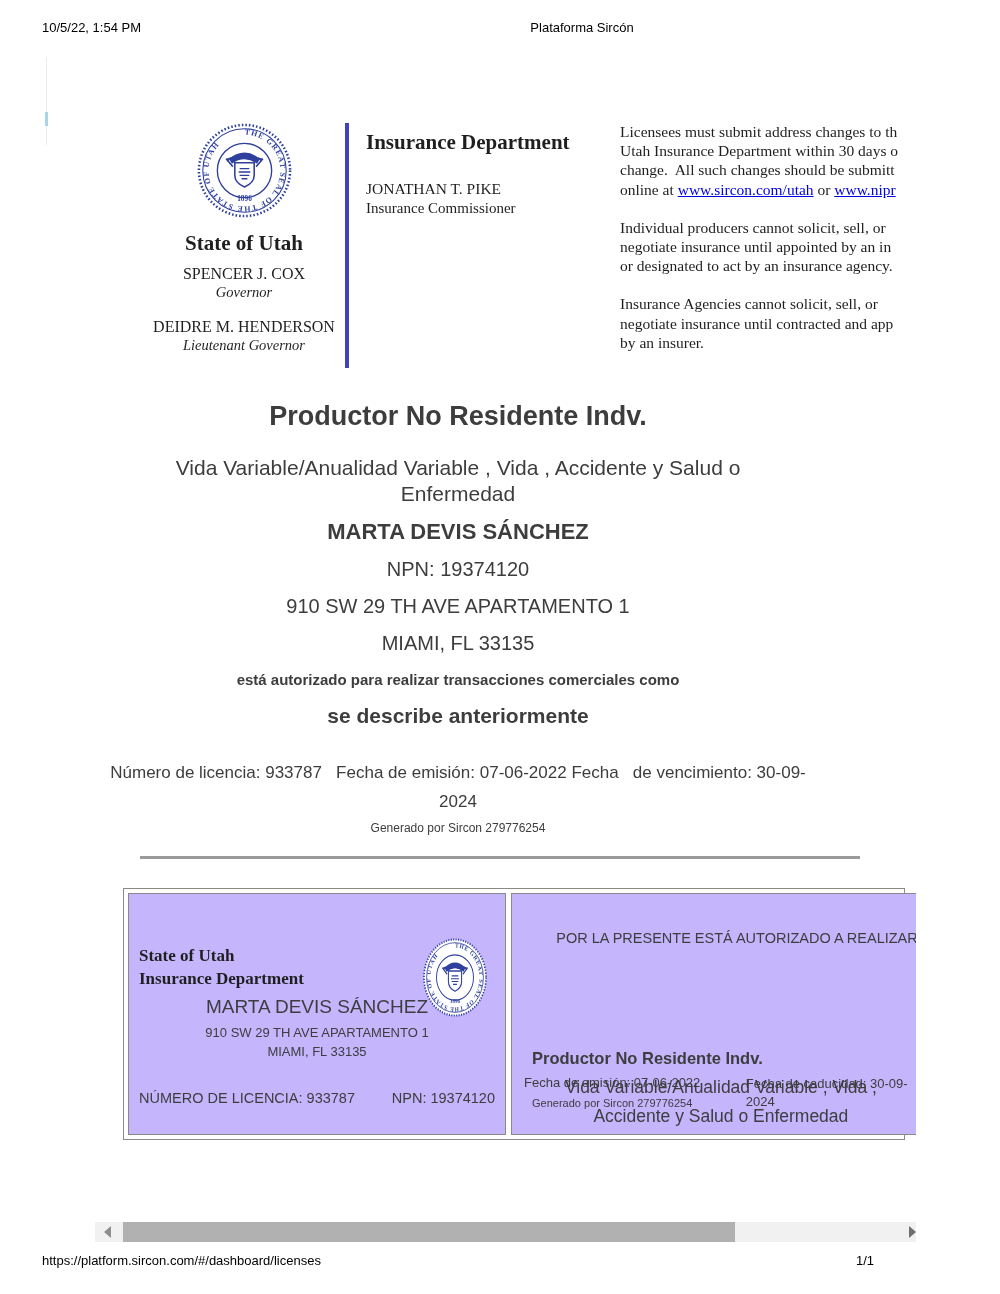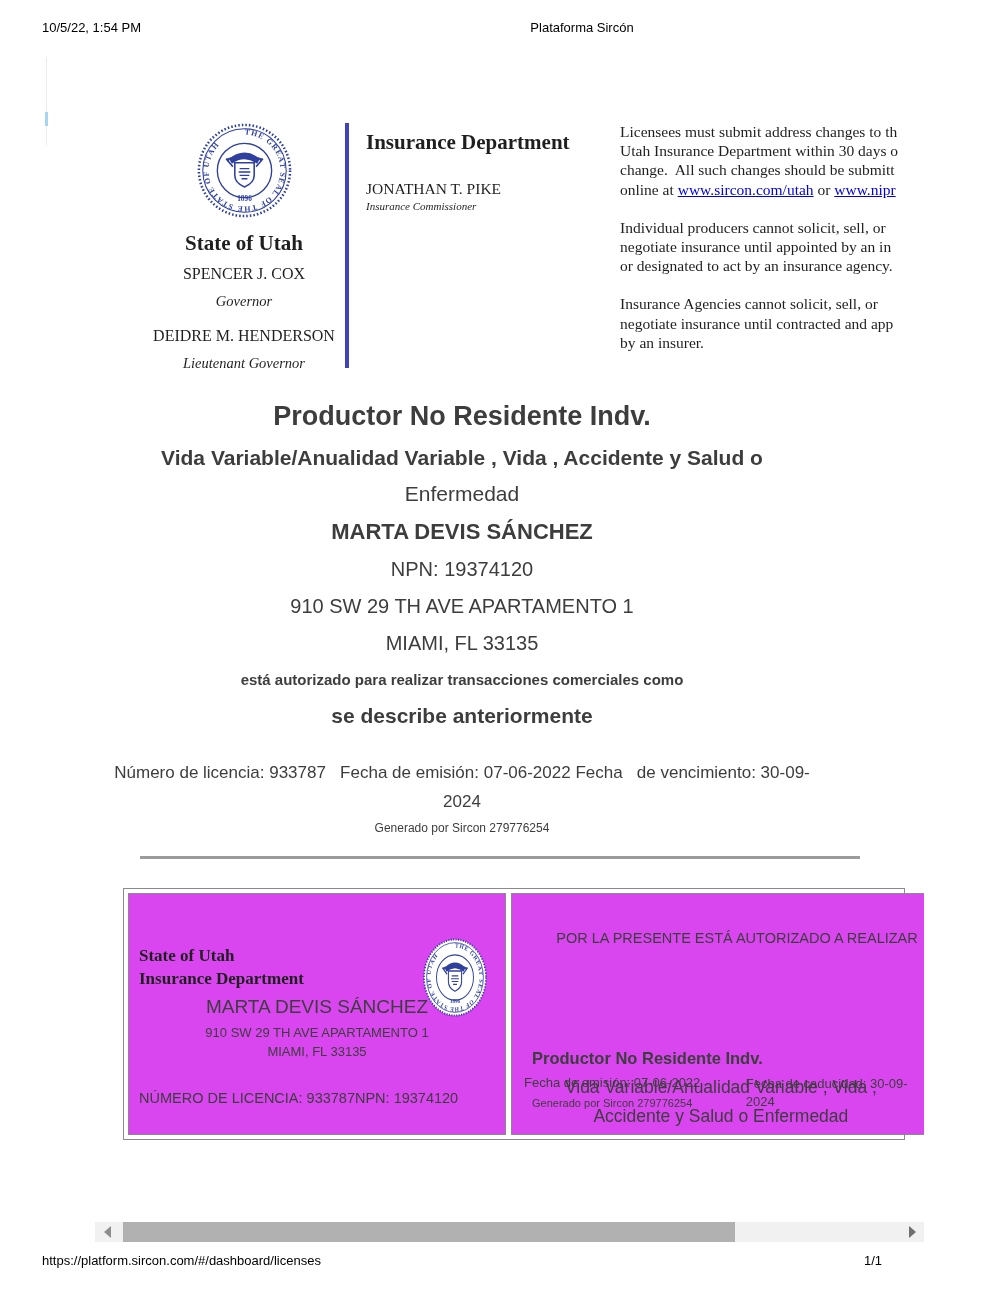--- a/index.html
+++ b/index.html
@@ -1,79 +1,79 @@
 <!DOCTYPE html>
 <html><head>
 <meta charset="utf-8">
 <style>
   html,body{margin:0;padding:0;background:#fff;}
   .page{position:relative;width:916px;height:1294px;background:#fff;overflow:hidden;
-        font-family:"Liberation Sans",sans-serif;color:#3d3d3d;padding-left:8px;}
+        font-family:"Liberation Sans",sans-serif;color:#3d3d3d;}
   .serif{font-family:"Liberation Serif",serif;color:#1f1f1f;}
   .abs{position:absolute;}
 
   
   .print-datetime{left:42px;top:20px;font-size:13px;color:#000;}
   .print-title{left:582px;top:20px;transform:translateX(-50%);font-size:13px;color:#000;}
   .print-url{left:42px;top:1253px;font-size:13px;color:#000;}
   .print-page{right:42px;top:1253px;font-size:13px;color:#000;}
 
   
   .edge-line{left:46px;top:57px;width:1px;height:88px;background:#ececec;}
   .edge-blue{left:45px;top:112px;width:3px;height:14px;background:#a8d4ef;}
 
   
   .lh-left{left:138px;top:122px;width:212px;text-align:center;}
   .seal-lg{width:97px;height:97px;display:block;margin:0 auto;}
   .lh-state{font-size:21px;font-weight:bold;margin-top:12px;}
   .lh-gov{font-size:16px;margin-top:9px;}
-  .lh-gov-title{font-size:14.5px;font-style:italic;margin-top:10px;}
+  .lh-gov-title{font-size:14.5px;font-style:italic;margin-top:1px;}
   .lh-ltgov{font-size:16px;margin-top:17px;}
   .vrule{left:345px;top:123px;width:4px;height:245px;background:#4243b8;}
   .lh-center{left:366px;top:130px;}
   .lh-dept{font-size:21px;font-weight:bold;}
   .lh-comm{font-size:15.5px;margin-top:25px;}
-  .lh-comm-title{font-size:11px;font-style:italic;margin-top:2px;}
+  .lh-comm-title{font-size:15px;margin-top:2px;}
   .notices{left:620px;top:122px;width:395px;font-size:15.5px;line-height:19.2px;}
   .notices p{margin:0 0 19px 0;}
   .notices .nline{white-space:pre;}
   .notices a{color:#0000e0;text-decoration:underline;cursor:pointer;}
 
   
   .cline{left:0;right:0;text-align:center;white-space:pre;}
   .l-type{top:401px;font-size:27px;font-weight:bold;}
-  .l-loa1{top:446px;font-size:21px;font-weight:bold;}
+  .l-loa1{top:456px;font-size:21px;}
   .l-loa2{top:482px;font-size:21px;}
   .l-name{top:519px;font-size:22px;font-weight:bold;}
   .l-npn{top:558px;font-size:20px;}
   .l-addr1{top:595px;font-size:20px;}
   .l-addr2{top:632px;font-size:20px;}
   .l-auth1{top:671px;font-size:15px;font-weight:bold;}
   .l-auth2{top:704px;font-size:21px;font-weight:bold;}
   .l-det1{top:763px;font-size:17px;}
   .l-det2{top:792px;font-size:17px;}
   .l-gen{top:821px;font-size:12px;}
 
   .divider{left:140px;top:856px;width:720px;height:3px;background:#9b9b9b;}
 
   
   .card{left:123px;top:888px;width:782px;height:252px;border:1px solid #8a8a8a;
         padding:4px;box-sizing:border-box;display:flex;gap:5px;}
-  .cell{border:1px solid #8a8a8a;position:relative;box-sizing:border-box;background:#d946ef;}
+  .cell{border:1px solid #8a8a8a;position:relative;box-sizing:border-box;background:#c4b5fd;}
   .cell-left{flex:0 0 378px;}
   .cell-right{flex:1;padding:13px 10px 0 12px;}
   .cl-head{margin:50px 0 0 10px;}
   .cl-state,.cl-dept{font-size:17px;font-weight:bold;line-height:23px;}
   .cl-cert{font-size:15px;line-height:25px;color:#3d3d3d;}
   .seal-sm{position:absolute;top:43px;right:17px;width:66px;height:81px;}
   .cl-name{text-align:center;font-size:19px;margin-top:6px;}
   .cl-addr1{text-align:center;font-size:13px;margin-top:7px;}
   .cl-addr2{text-align:center;font-size:13px;margin-top:4px;}
   .cl-bottom{position:absolute;left:10px;right:10px;bottom:28px;display:flex;
-             font-size:14.5px;}
+             justify-content:space-between;font-size:14.5px;}
   .cr-intro{font-size:14.5px;line-height:21px;white-space:pre;}
   .cr-type{font-size:16.5px;font-weight:bold;margin:16px 0 0 8px;}
   .cr-loa{text-align:center;font-size:17.5px;line-height:29px;margin-top:5px;}
   .cr-bottom{position:absolute;left:12px;right:10px;bottom:23px;display:flex;
              justify-content:space-between;align-items:flex-start;}
   .cr-issue{font-size:13px;}
   .cr-gen{font-size:11px;margin-top:7px;text-align:center;}
   .cr-expiry{font-size:13px;text-align:left;width:172px;line-height:18px;}
 
   

